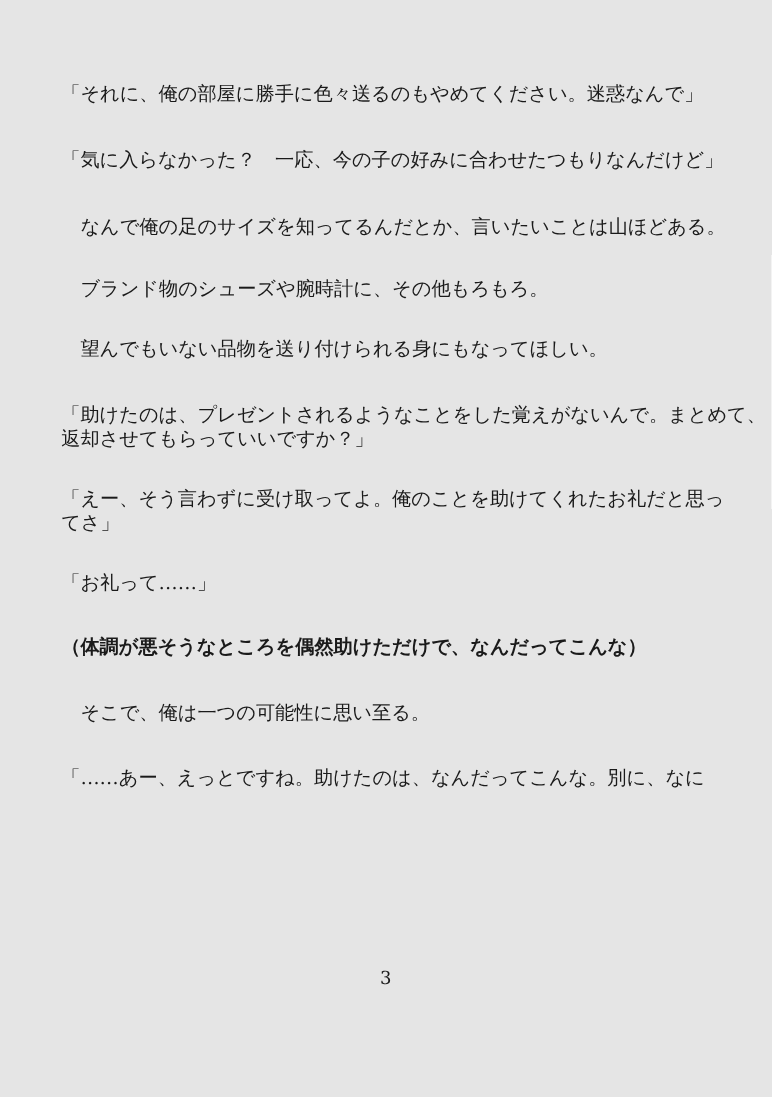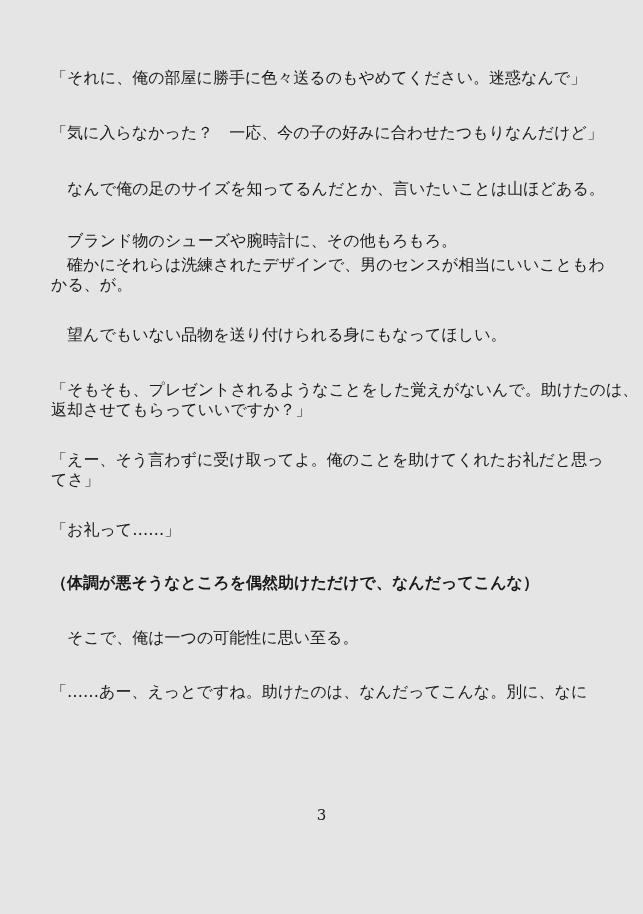--- a/index.html
+++ b/index.html
@@ -60,31 +60,27 @@
   </div>
 
   <div class="para m36">
     <span class="line">　なんで俺の足のサイズを知ってるんだとか、言いたいことは山ほどある。</span>
   </div>
 
   <div class="para m32">
     <span class="line">　ブランド物のシューズや腕時計に、その他もろもろ。</span>
   </div>
 
-  <div class="para m04">
-    <span class="line">　確かにそれらは洗練されたデザインで、男のセンスが相当にいいこともわ</span>
-    <span class="line">かる、が。</span>
-  </div>
 
   <div class="para m30">
     <span class="line">　望んでもいない品物を送り付けられる身にもなってほしい。</span>
   </div>
 
   <div class="para m35">
-    <span class="line">「そもそも、プレゼントされるようなことをした覚えがないんで。助けたのは、</span>
+    <span class="line">「助けたのは、プレゼントされるようなことをした覚えがないんで。まとめて、</span>
     <span class="line">返却させてもらっていいですか？」</span>
   </div>
 
   <div class="para m30">
     <span class="line">「えー、そう言わずに受け取ってよ。俺のことを助けてくれたお礼だと思っ</span>
     <span class="line">てさ」</span>
   </div>
 
   <div class="para m30">
     <span class="line">「お礼って……」</span>

